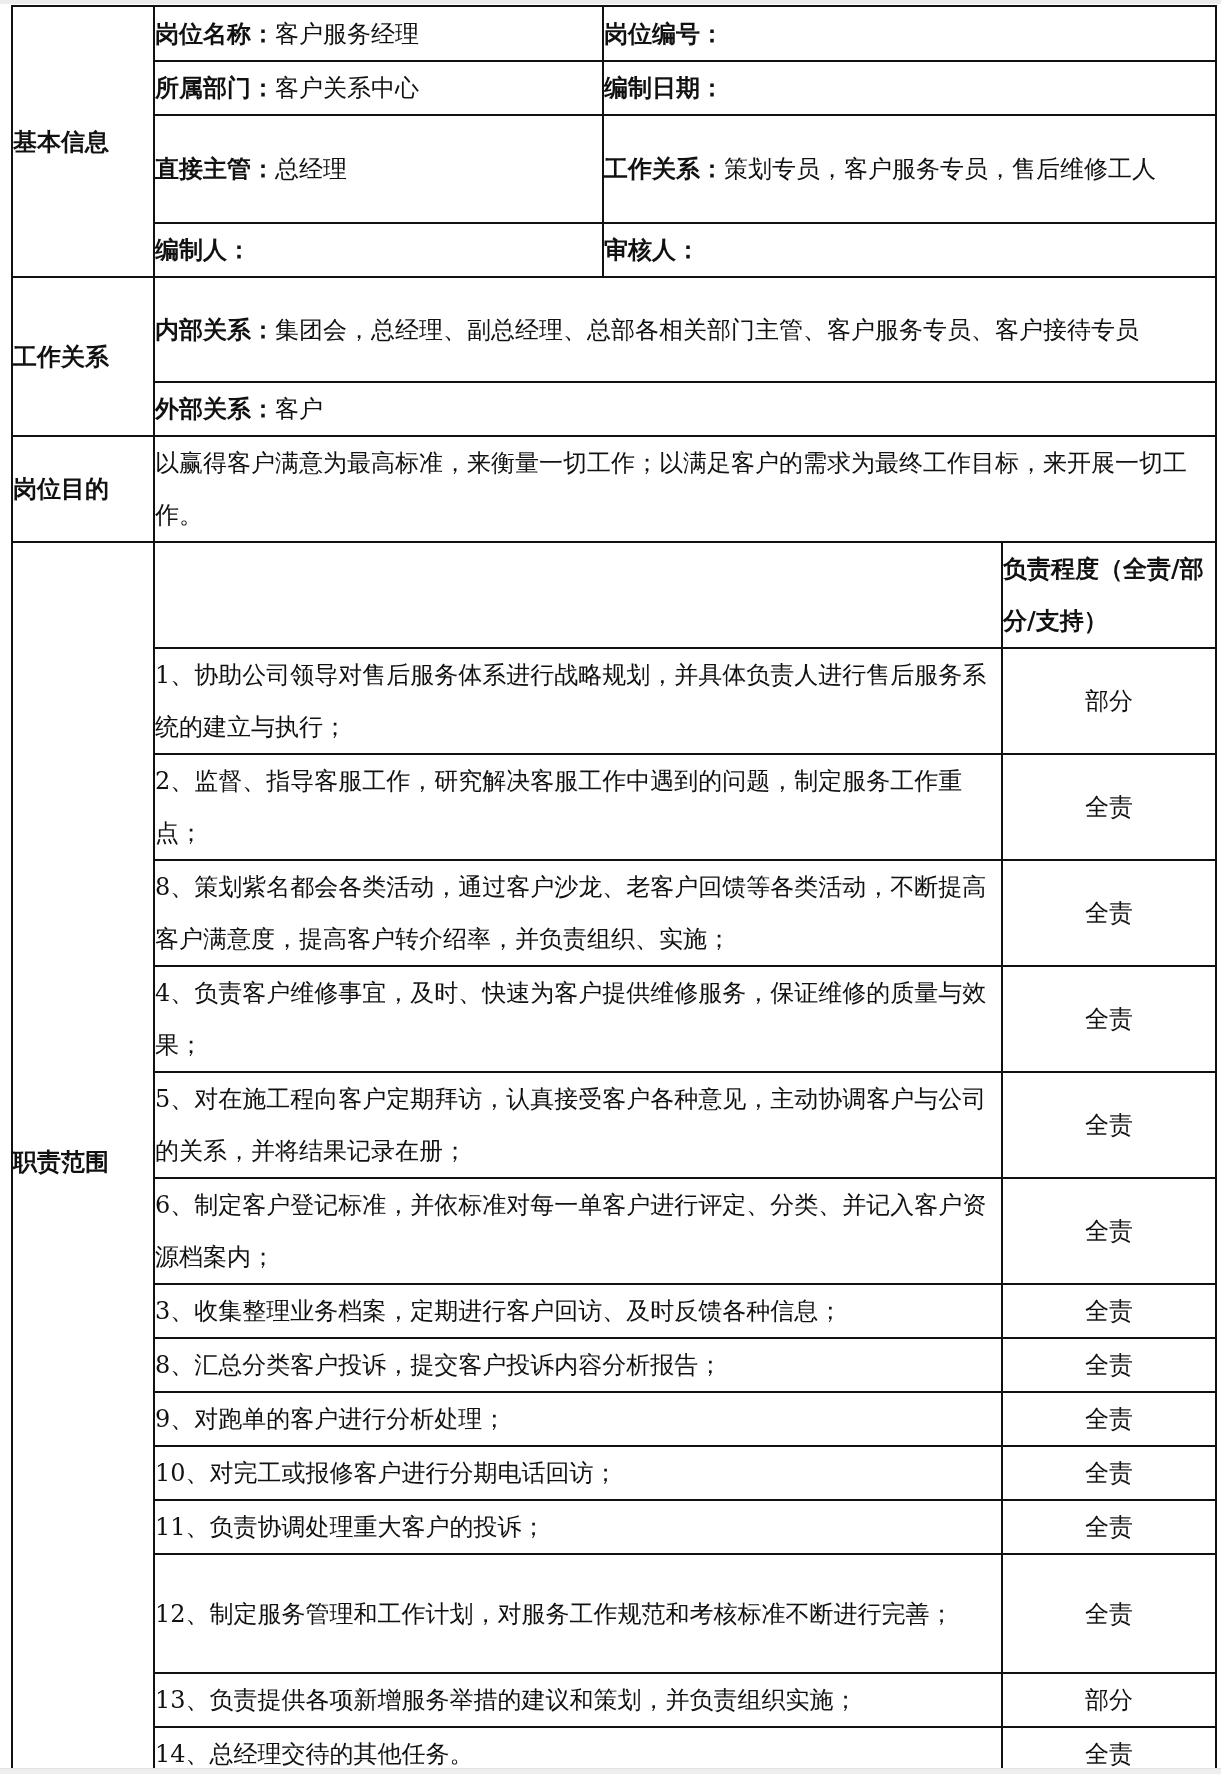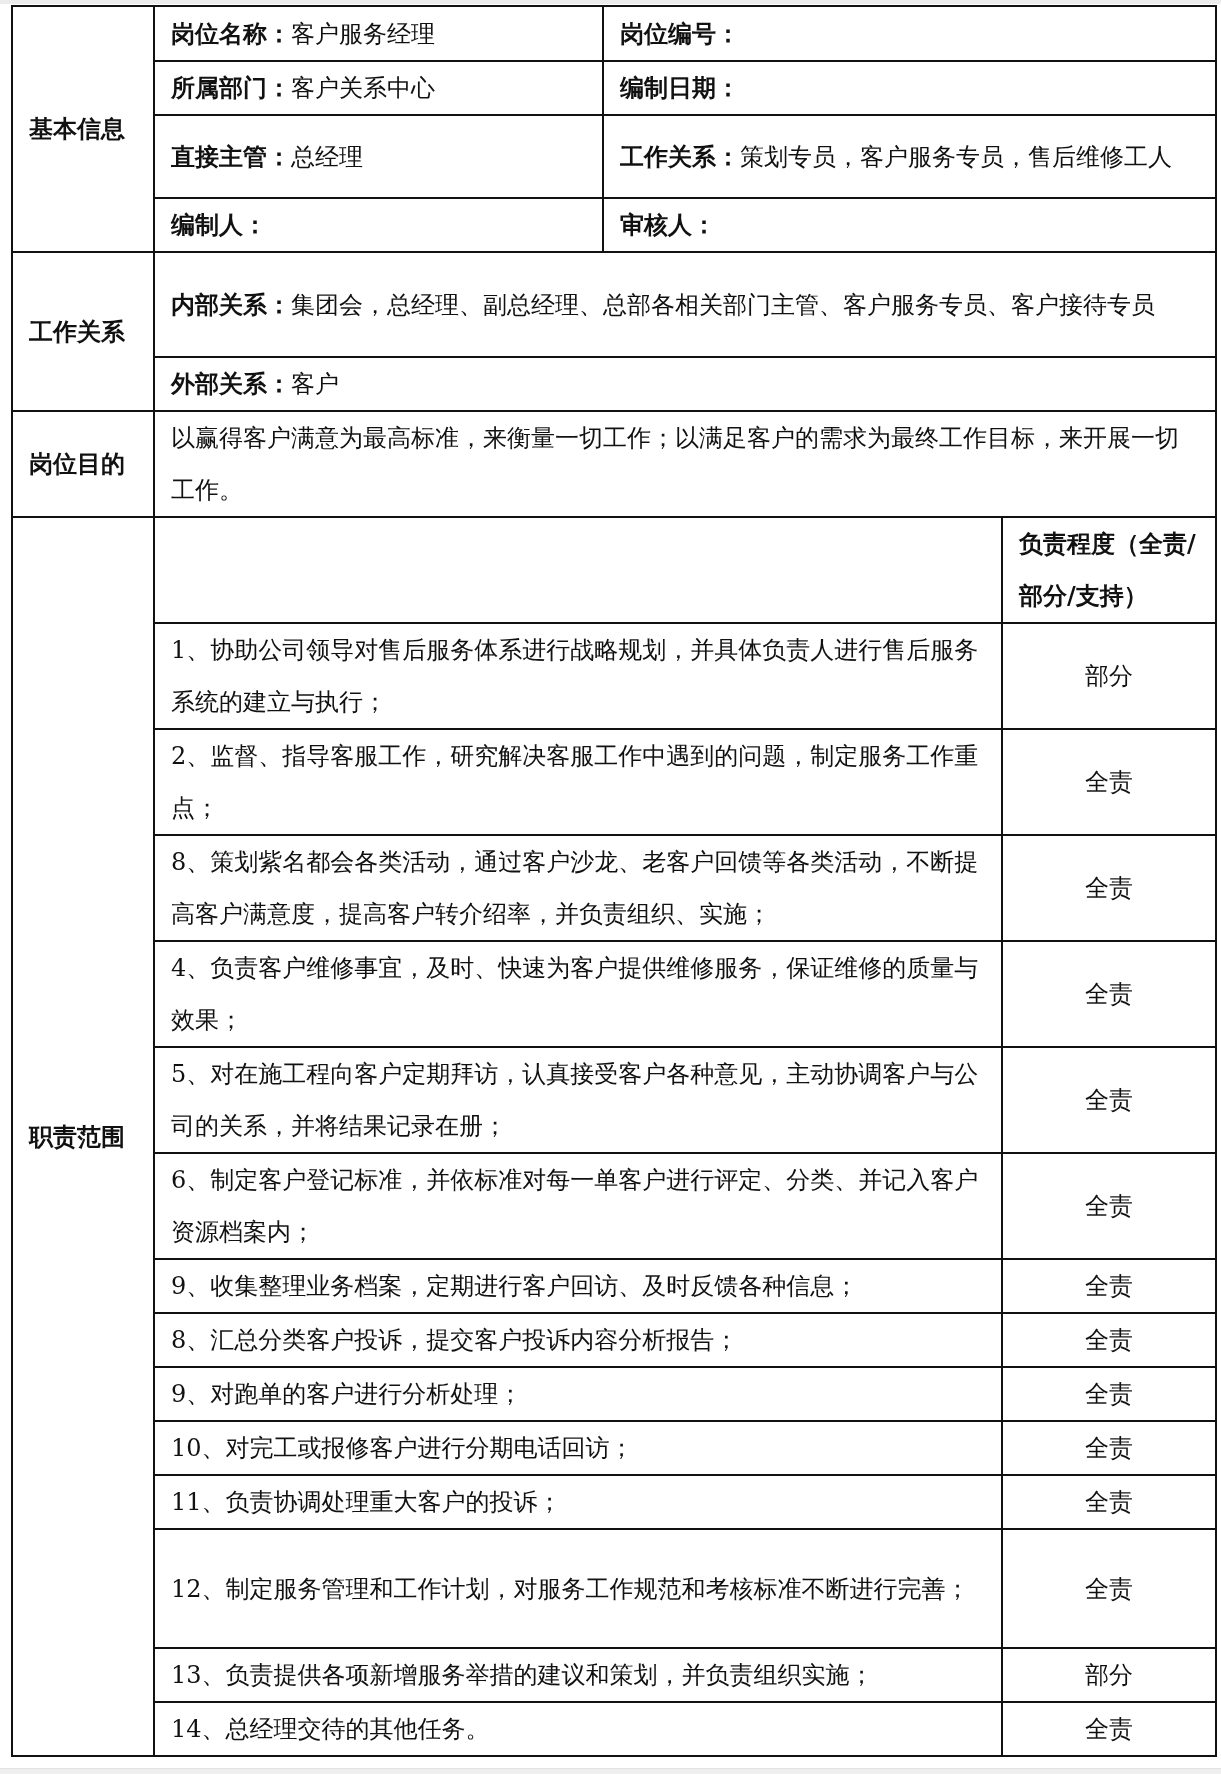--- a/index.html
+++ b/index.html
@@ -11,21 +11,21 @@
   .top-strip { position: absolute; left: 0; top: 0; width: 1221px; height: 4px; background: #ececec; }
   .bottom-strip { position: absolute; left: 0; top: 1768px; width: 1221px; height: 6px; background: #efefef; border-top: 1px solid #e2e2e2; }
   table.jd {
     position: absolute; left: 11px; top: 5px;
     width: 1204px;
     border-collapse: collapse;
     table-layout: fixed;
   }
   table.jd td {
     border: 2px solid #111;
-    padding: 0 16px;
+    padding: 0 0;
     font-size: 24px;
     line-height: 52px;
     vertical-align: middle;
     word-break: break-all;
   }
   td.section {
     text-align: left; font-weight: bold; padding: 0 6px; font-size: 24px;
   }
   .lbl { font-weight: bold; }
   td.center { text-align: center; padding: 0 8px; margin-left: 17px; }
@@ -47,21 +47,21 @@
 
     <tr style="height:55px">
       <td class="section" rowspan="4">基本信息</td>
       <td><span class="lbl">岗位名称：</span><span>客户服务经理</span></td>
       <td colspan="2"><span class="lbl">岗位编号：</span><span></span></td>
     </tr>
     <tr style="height:52px">
       <td><span class="lbl">所属部门：</span><span>客户关系中心</span></td>
       <td colspan="2"><span class="lbl">编制日期：</span><span></span></td>
     </tr>
-    <tr style="height:83px">
+    <tr style="height:108px">
       <td><span class="lbl">直接主管：</span><span>总经理</span></td>
       <td colspan="2"><span class="lbl">工作关系：</span><span>策划专员，客户服务专员，售后维修工人</span></td>
     </tr>
     <tr style="height:54px">
       <td><span class="lbl">编制人：</span><span></span></td>
       <td colspan="2"><span class="lbl">审核人：</span><span></span></td>
     </tr>
 
     <tr style="height:105px">
       <td class="section" rowspan="2">工作关系</td>
@@ -99,21 +99,21 @@
     </tr>
     <tr style="height:105px">
       <td colspan="2">5、对在施工程向客户定期拜访，认真接受客户各种意见，主动协调客户与公司的关系，并将结果记录在册；</td>
       <td class="center">全责</td>
     </tr>
     <tr style="height:106px">
       <td colspan="2">6、制定客户登记标准，并依标准对每一单客户进行评定、分类、并记入客户资源档案内；</td>
       <td class="center">全责</td>
     </tr>
     <tr style="height:53px">
-      <td colspan="2">9、收集整理业务档案，定期进行客户回访、及时反馈各种信息；</td>
+      <td colspan="2">3、收集整理业务档案，定期进行客户回访、及时反馈各种信息；</td>
       <td class="center">全责</td>
     </tr>
     <tr style="height:54px">
       <td colspan="2">8、汇总分类客户投诉，提交客户投诉内容分析报告；</td>
       <td class="center">全责</td>
     </tr>
     <tr style="height:53px">
       <td colspan="2">9、对跑单的客户进行分析处理；</td>
       <td class="center">全责</td>
     </tr>

